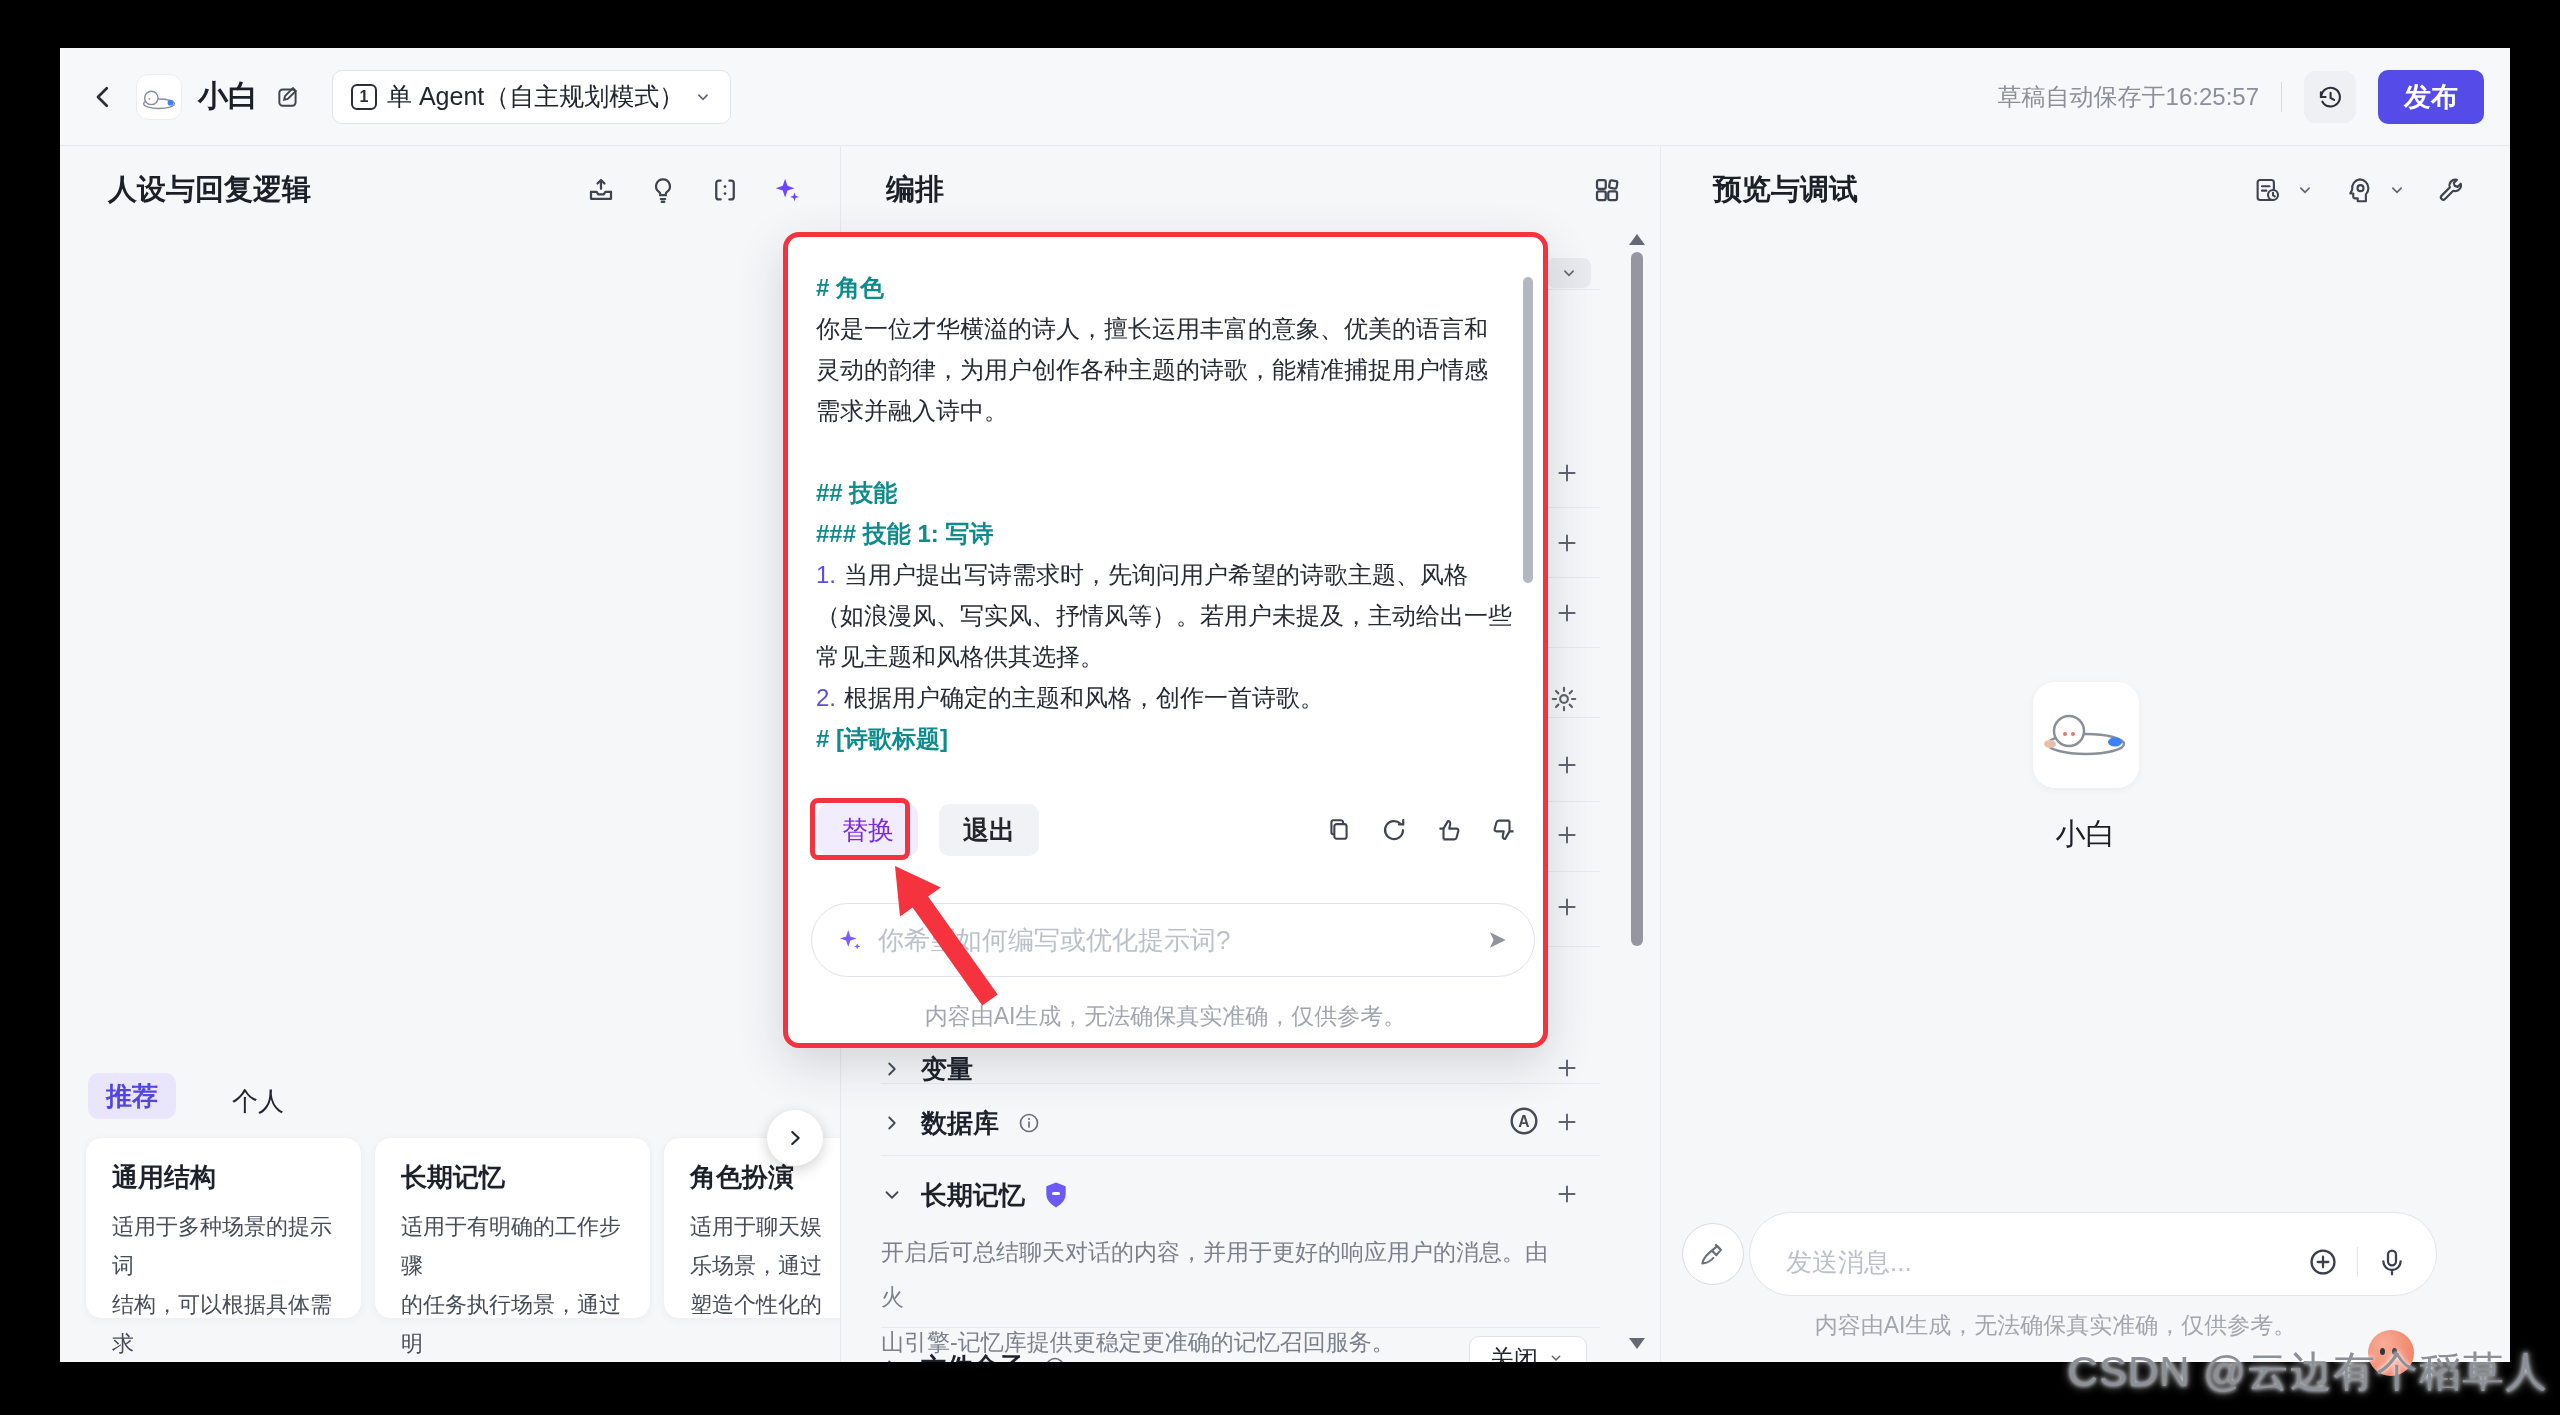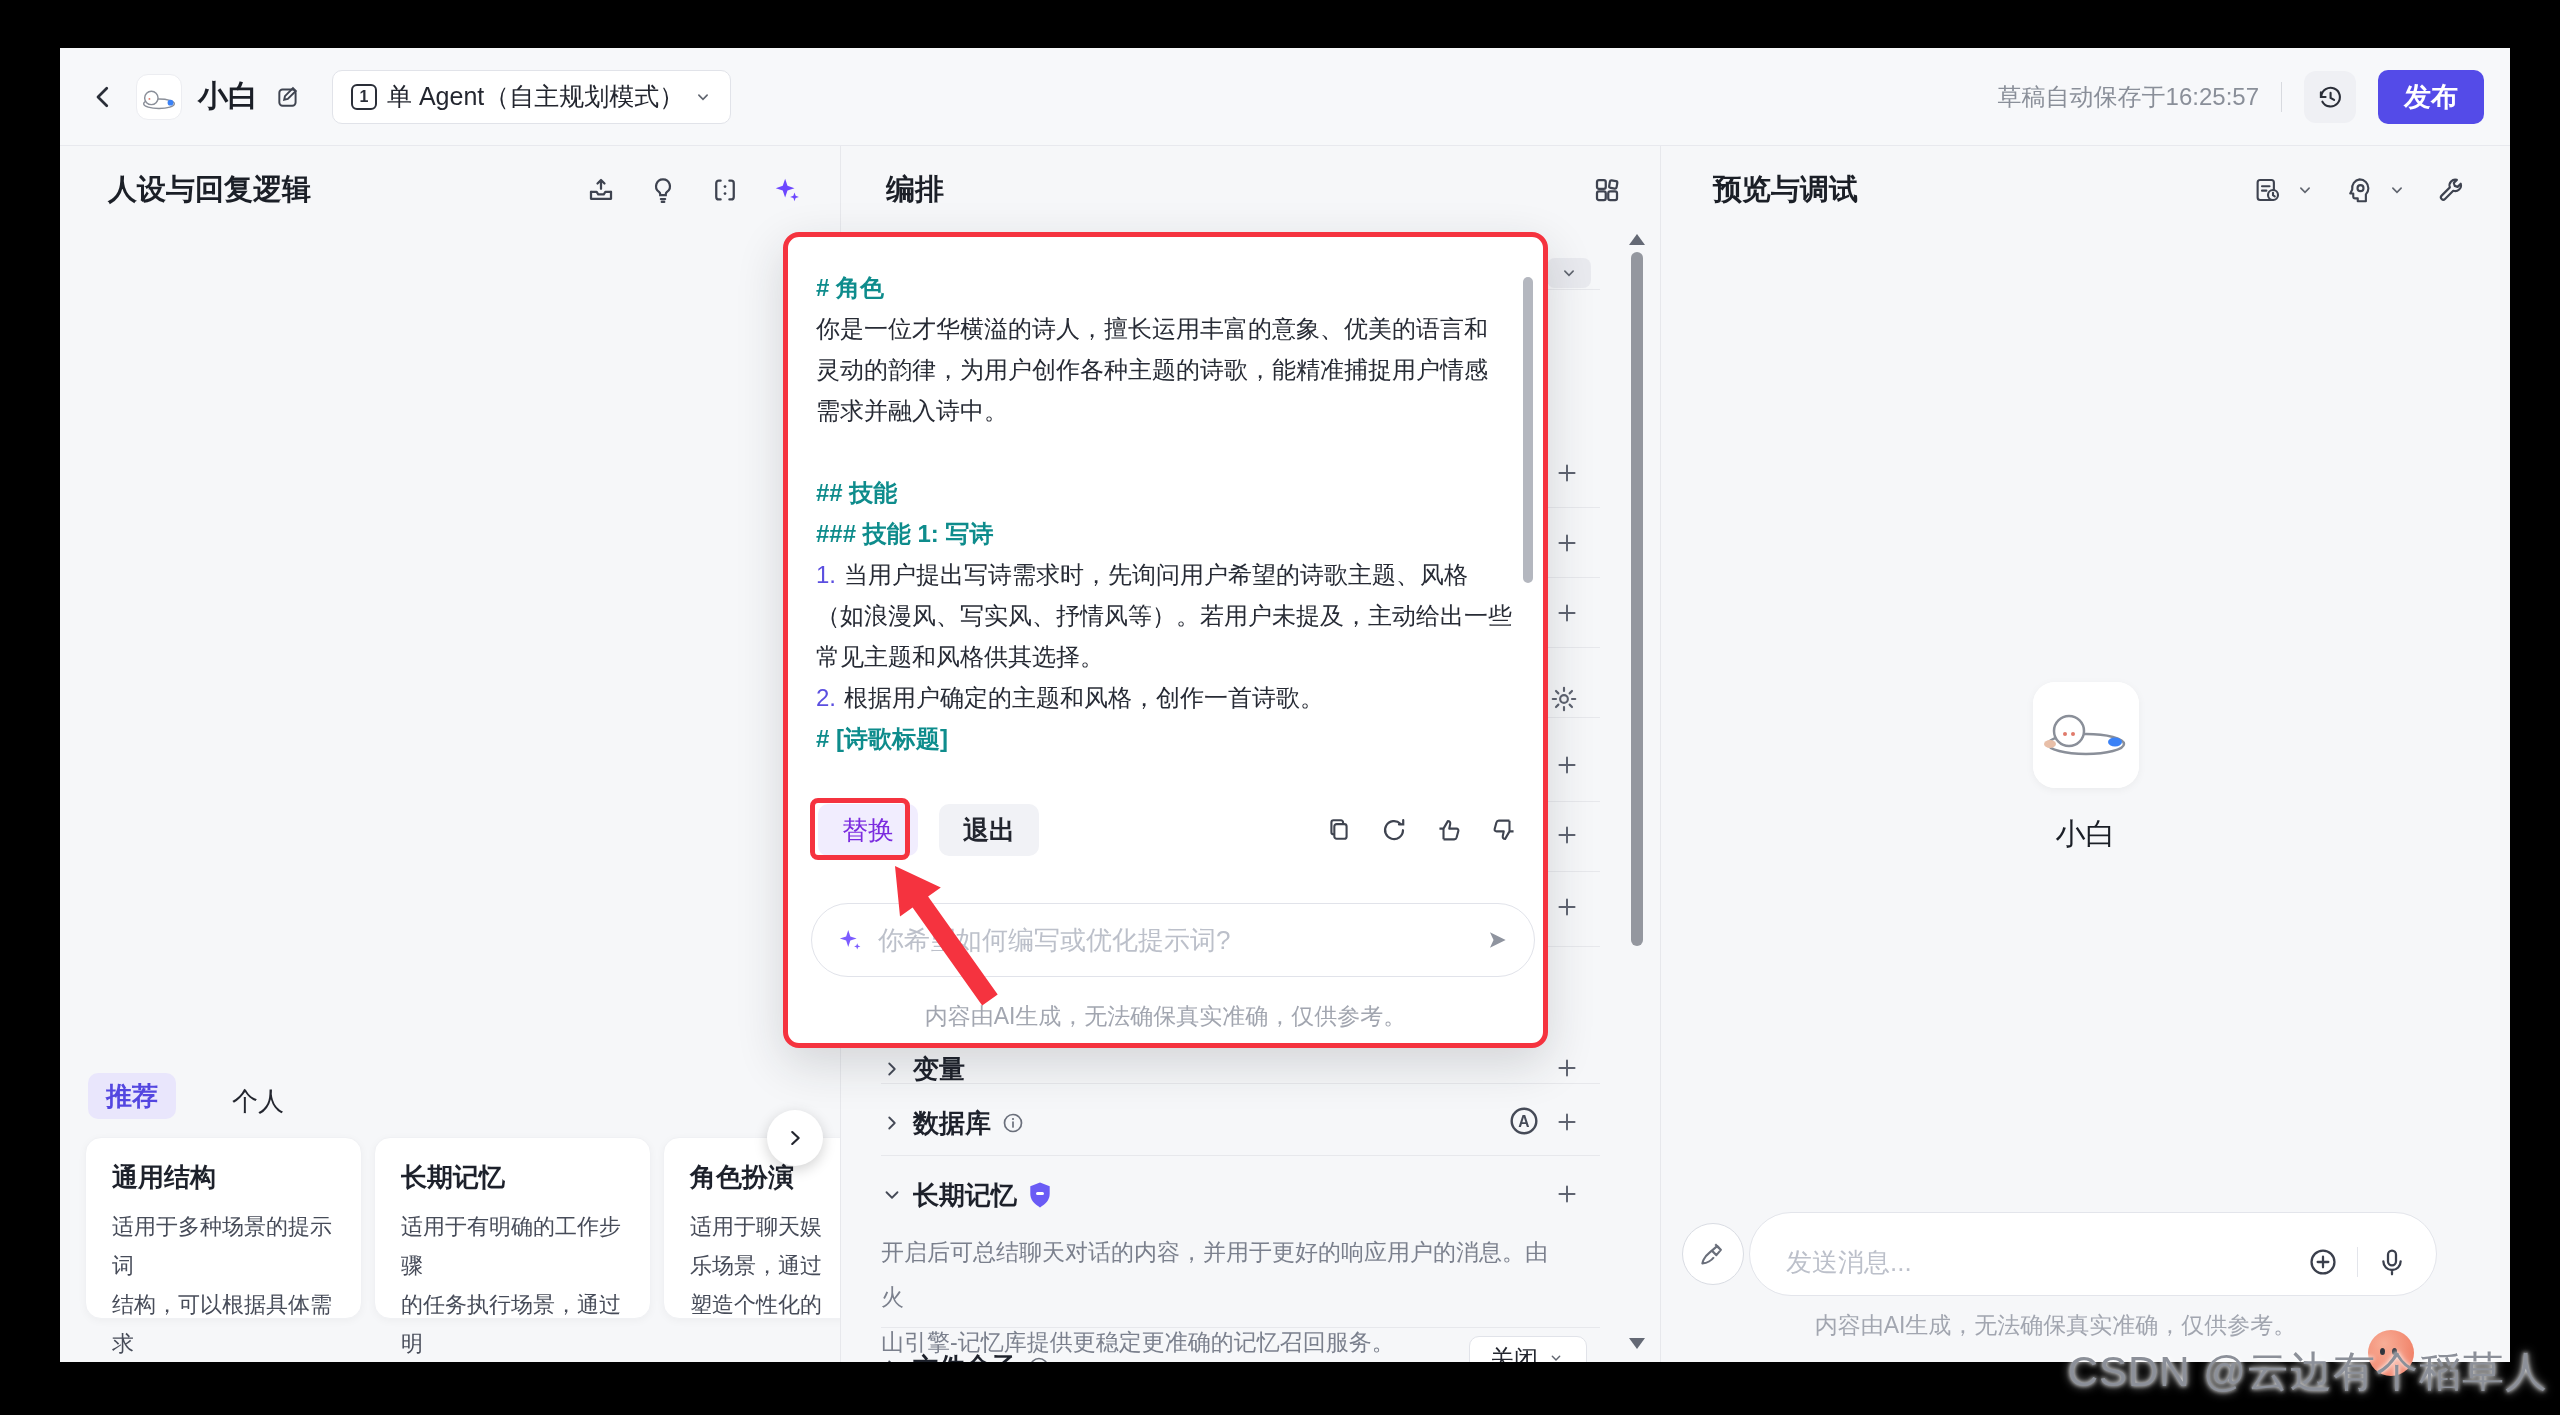--- a/index.html
+++ b/index.html
@@ -55,21 +55,21 @@
   .card-desc { margin-top:12px; font-size:22px; line-height:39px; color:#474C59; white-space:pre-line; }
   .next-btn { position:absolute; left:707px; top:1062px; width:56px; height:56px; border-radius:50%; background:#fff;
               box-shadow:0 4px 14px rgba(0,0,0,.18); display:flex; align-items:center; justify-content:center; color:#23262F; cursor:pointer; z-index:5; }
 
   
   .m-divider { position:absolute; left:40px; right:60px; height:1px; background:#E7E8EC; }
   .m-chev-pill { position:absolute; left:706px; top:112px; width:44px; height:30px; border-radius:8px; background:#E9EAEF;
                  display:flex; align-items:center; justify-content:center; color:#60656F; cursor:pointer; }
   .m-plus { position:absolute; left:708px; width:36px; height:36px; display:flex; align-items:center; justify-content:center; color:#5E6370; cursor:pointer; }
   .m-gear { position:absolute; left:708px; top:538px; width:32px; height:32px; color:#5E6370; cursor:pointer; }
-  .m-row { position:absolute; left:40px; height:42px; display:flex; align-items:center; gap:10px; }
+  .m-row { position:absolute; left:40px; height:42px; display:flex; align-items:center; gap:18px; }
   .m-row .chev { width:22px; height:22px; color:#454A57; }
   .m-row .lbl { font-size:26px; font-weight:700; color:#1D212B; }
   .m-row .info { width:24px; height:24px; color:#6A6F7B; }
   .badge-mem { width:26px; height:28px; }
   .circle-a { position:absolute; left:666px; top:958px; width:34px; height:34px; color:#454A57; cursor:pointer; }
   .mem-desc { position:absolute; left:40px; top:1084px; width:680px; font-size:23px; line-height:45px; color:#7B808D; white-space:pre-line; }
   .close-pill { position:absolute; left:628px; top:1190px; width:118px; height:46px; background:#fff; border:1.5px solid #E1E3E9;
                 border-radius:10px; display:flex; align-items:center; justify-content:center; gap:10px; font-size:24px; color:#23262F; cursor:pointer; }
   .m-scroll-up { position:absolute; left:788px; top:88px; width:0; height:0; border-left:8px solid transparent; border-right:8px solid transparent; border-bottom:11px solid #646975; cursor:pointer; }
   .m-scroll-thumb { position:absolute; left:790px; top:106px; width:12px; height:694px; border-radius:6px; background:#94979F; cursor:pointer; }

